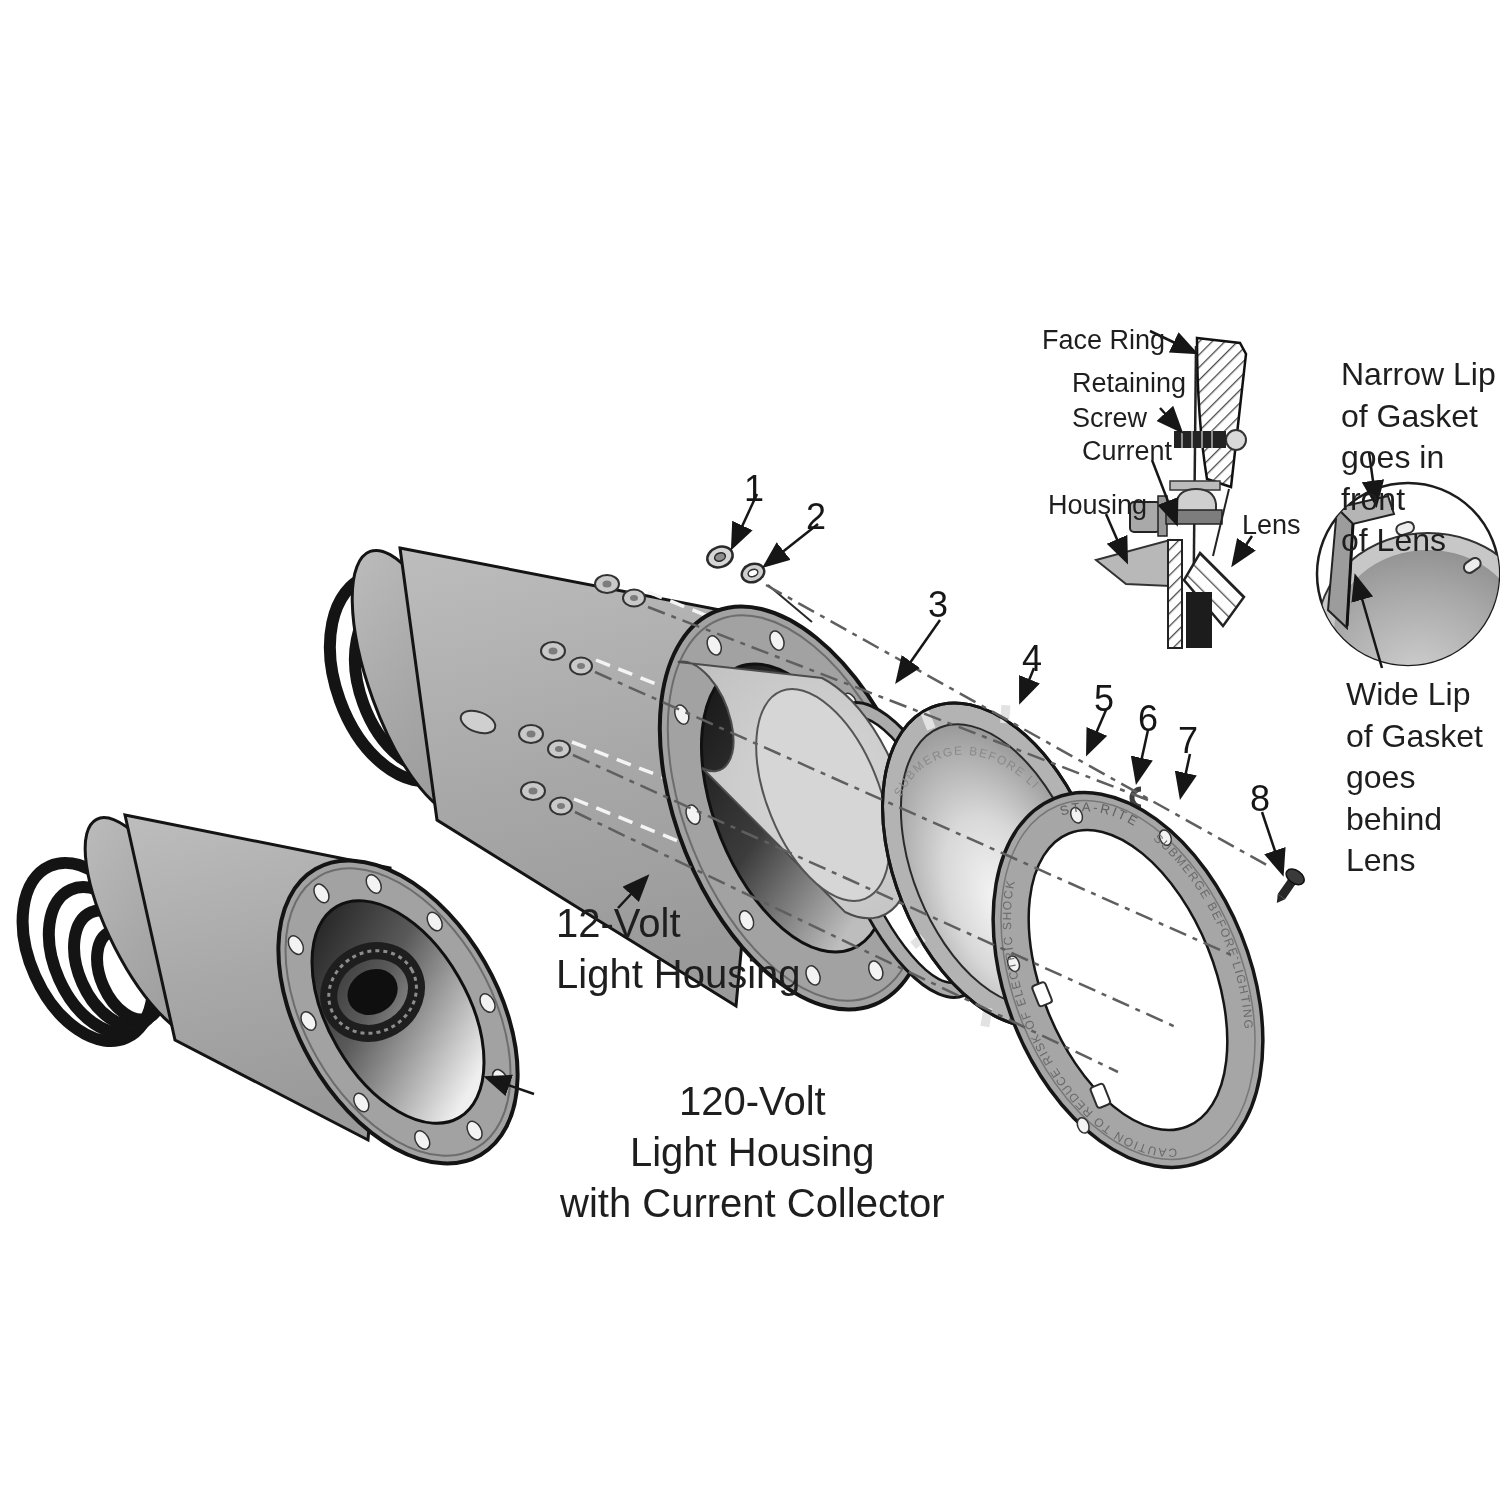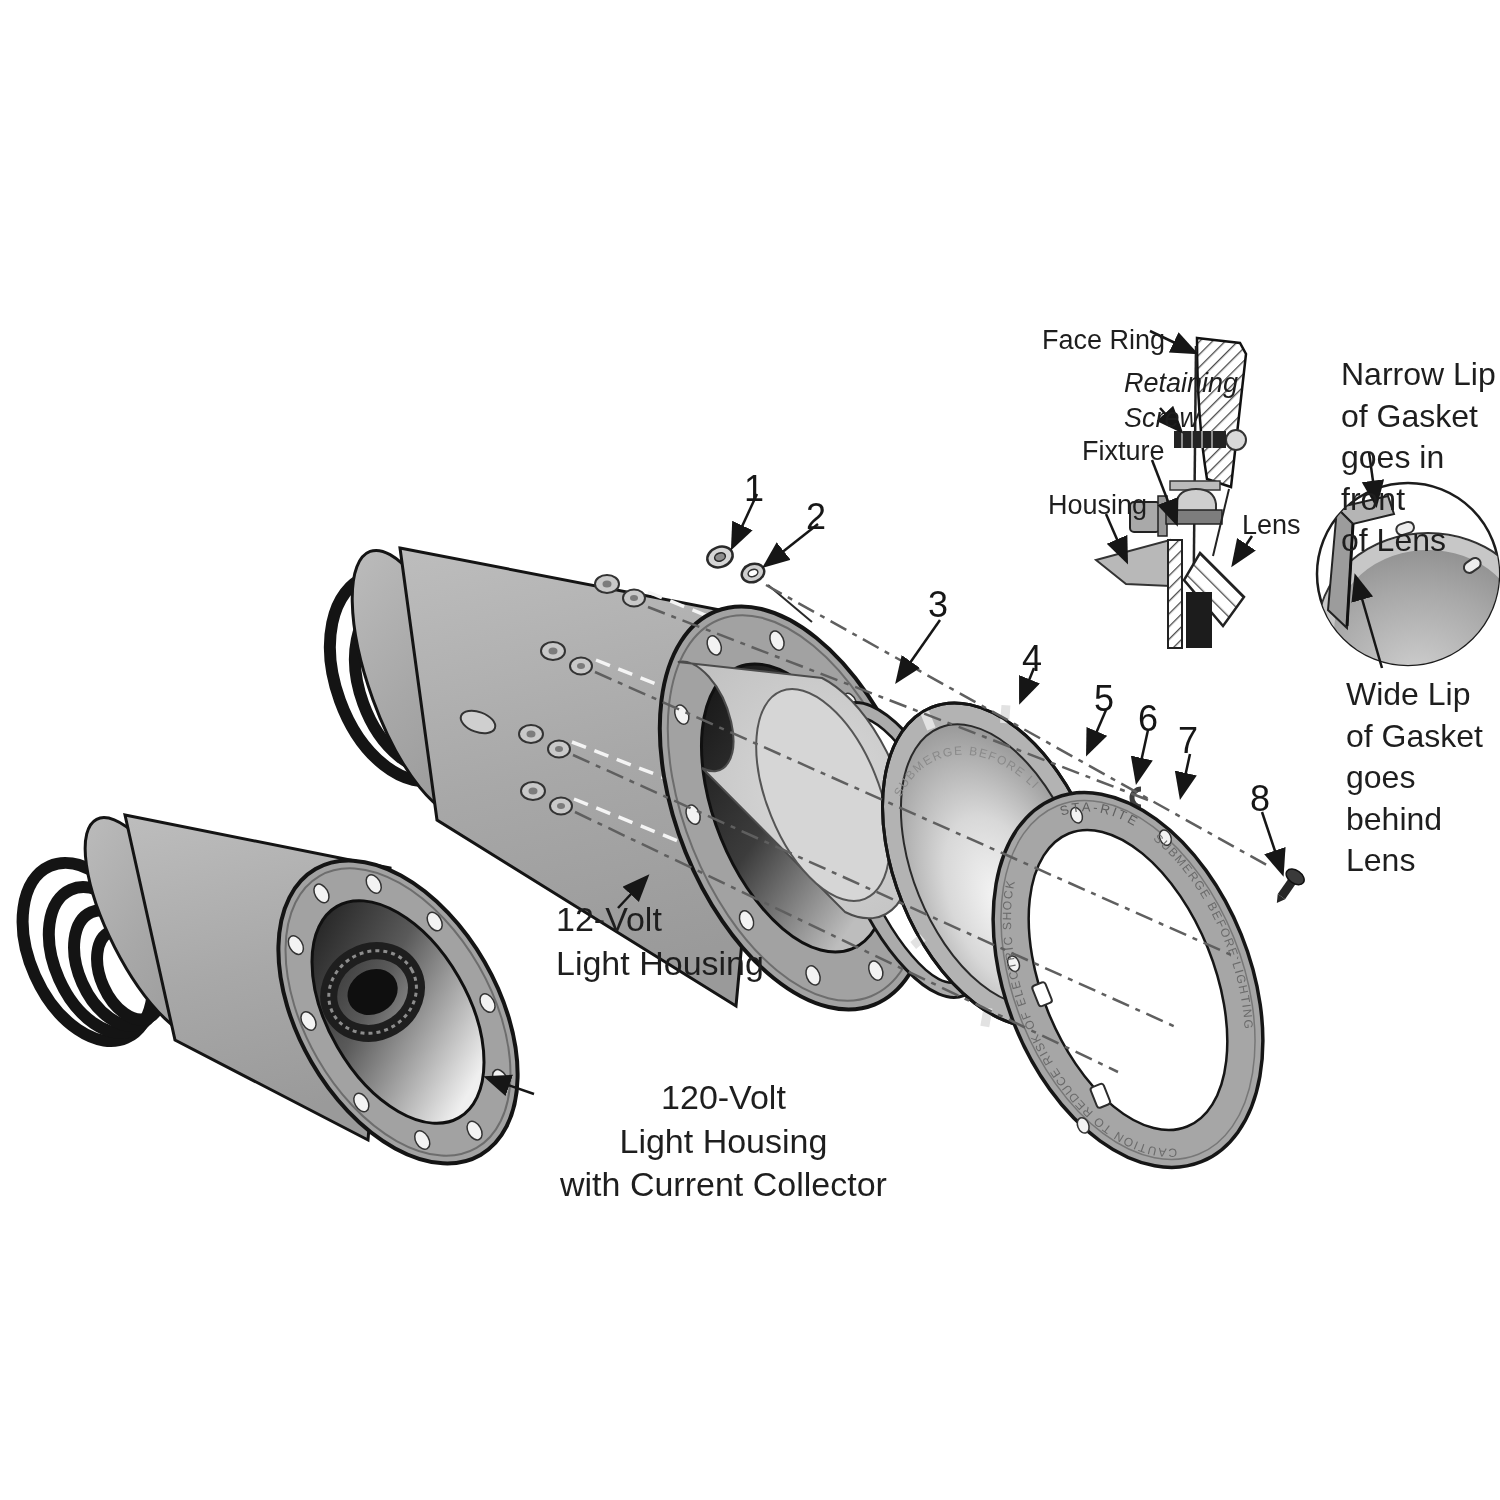--- a/index.html
+++ b/index.html
@@ -1,21 +1,21 @@
 <!DOCTYPE html>
 <html><head>
 <meta charset="utf-8">
 <style>
   html,body{margin:0;padding:0;background:#fff;}
   #stage{position:relative;width:1500px;height:1500px;background:#fff;overflow:hidden;
          font-family:"Liberation Sans", sans-serif;color:#1e1e1e;}
   #stage svg{position:absolute;left:0;top:0;}
   .lbl{position:absolute;white-space:pre-line;line-height:1.3;color:#1e1e1e;}
   .lbl-sm{font-size:27px;}
-  .lbl-md{font-size:34px;line-height:1.28;}
+  .lbl-md{font-size:40px;line-height:1.28;}
   .lbl-lip{font-size:32px;line-height:1.3;}
   .num{position:absolute;font-size:36px;color:#161616;}
 </style>
 </head>
 <body>
 
 <div id="stage">
 
 <svg width="1500" height="1500" viewBox="0 0 1500 1500">
   <defs>
@@ -302,23 +302,23 @@
   <div class="num" style="left:744px;top:468px;">1</div>
   <div class="num" style="left:806px;top:496px;">2</div>
   <div class="num" style="left:928px;top:584px;">3</div>
   <div class="num" style="left:1022px;top:638px;">4</div>
   <div class="num" style="left:1094px;top:678px;">5</div>
   <div class="num" style="left:1138px;top:698px;">6</div>
   <div class="num" style="left:1178px;top:720px;">7</div>
   <div class="num" style="left:1250px;top:778px;">8</div>
 
   <div class="lbl lbl-sm" style="left:1042px;top:315px;margin-top:8px;">Face Ring</div>
-  <div class="lbl lbl-sm" style="left:1124px;top:366px;font-style:italic;">Retaining
+  <div class="lbl lbl-sm" style="left:1072px;top:366px;">Retaining
 Screw</div>
-  <div class="lbl lbl-sm" style="left:1082px;top:434px;">Fixture</div>
+  <div class="lbl lbl-sm" style="left:1082px;top:434px;">Current</div>
   <div class="lbl lbl-sm" style="left:1048px;top:488px;">Housing</div>
   <div class="lbl lbl-sm" style="left:1242px;top:508px;">Lens</div>
 
   <div class="lbl lbl-lip" style="left:1341px;top:354px;">Narrow Lip
 of Gasket
 goes in front
 of Lens</div>
   <div class="lbl lbl-lip" style="left:1346px;top:674px;">Wide Lip
 of Gasket
 goes behind

